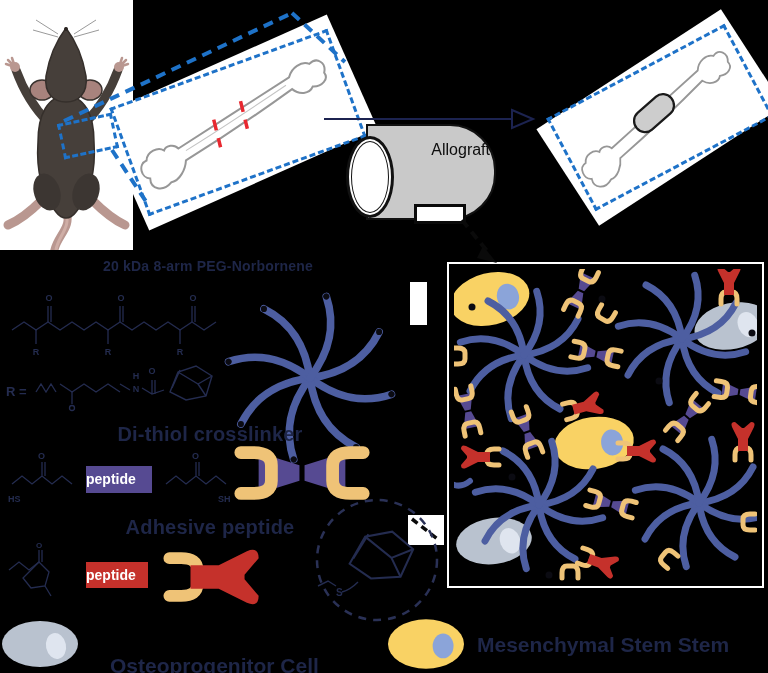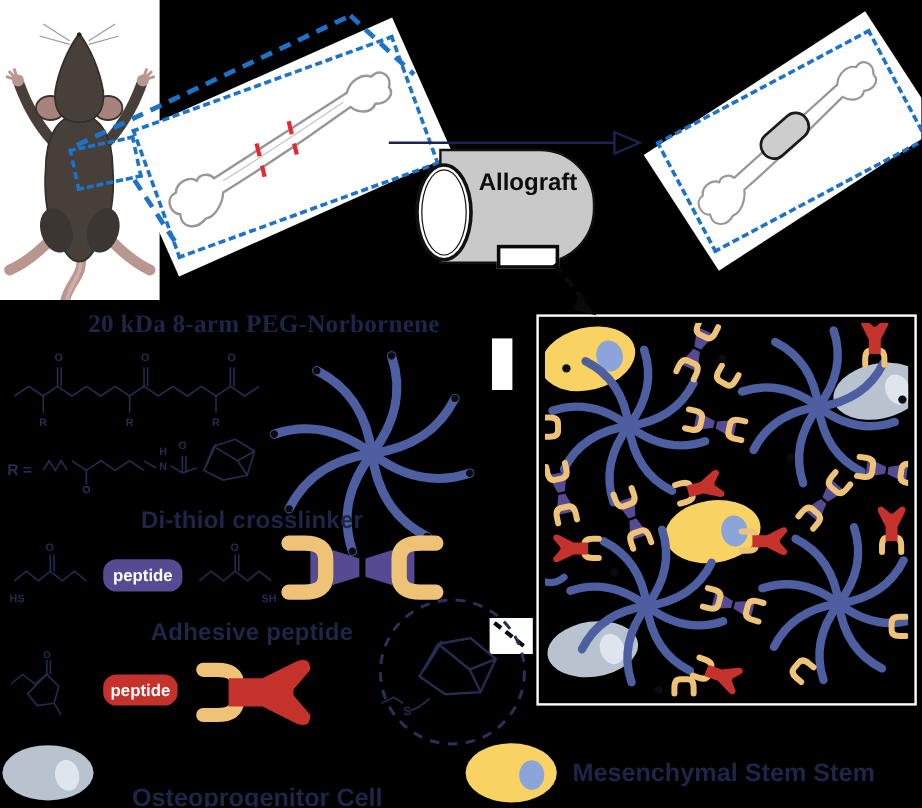--- a/index.html
+++ b/index.html
@@ -13,30 +13,30 @@
   html,body{margin:0;padding:0;background:var(--background);}
   #stage{position:relative;width:768px;height:673px;background:var(--background);
          overflow:hidden;font-family:"Liberation Sans",sans-serif;}
   .abs{position:absolute;}
   .panel{background:var(--panel-white);}
   .bone-group{background:var(--panel-white);}
   .dashed-rect{position:absolute;border:3.5px dashed var(--callout-blue);}
   .heading{position:absolute;font-weight:bold;color:var(--text-navy);text-align:center;
            letter-spacing:0.2px;}
   .legend-label{position:absolute;font-weight:bold;color:var(--text-navy);font-size:21px;}
-  .pep-box{position:absolute;border-radius:11px;color:#ffffff;font-weight:bold;font-size:14px;
-           text-align:center;}
+  .pep-box{position:absolute;border-radius:0;color:#ffffff;font-weight:bold;font-size:14px;
+           }
   .cyl-body{position:absolute;left:366px;top:124px;width:126px;height:92px;
             background:var(--cylinder-gray);border:2.5px solid #111;
             border-radius:0 46px 46px 0 / 0 46px 46px 0;}
   .cyl-cap{position:absolute;left:346px;top:136px;width:42px;height:76px;border-radius:50%;
            background:#fff;border:3px solid #111;}
   .cyl-cap::after{content:"";position:absolute;inset:2px;border:1.5px solid #111;border-radius:50%;}
-  .cyl-label{position:absolute;left:390px;top:140px;width:100px;text-align:center;
-             font-weight:bold;font-size:20px;color:#0d0d0d;line-height:1.2;}
+  .cyl-label{position:absolute;left:390px;top:140px;width:100px;text-align:right;
+             font-weight:normal;font-size:16px;color:#0d0d0d;line-height:1.2;}
   .tep-window{position:absolute;left:414px;top:204px;width:46px;height:14px;background:#fff;
               border:3.5px solid #0a0a0a;}
   .net-box{position:absolute;left:449px;top:264px;width:313px;height:322px;
            border:5px solid #000;outline:2px solid #fff;box-sizing:border-box;overflow:hidden;}
   svg{display:block;}
   .overlay{position:absolute;left:0;top:0;pointer-events:none;}
   .z1{z-index:1}.z2{z-index:2}.z3{z-index:3}.z4{z-index:4}
 </style>
 </head>
 <body>
@@ -300,21 +300,21 @@
     <use href="#adhv" transform="translate(214,577) scale(2.35)"></use>
 
     <g>
       <circle cx="377" cy="560" r="60" fill="none" stroke="#2a3156" stroke-width="2.5" stroke-dasharray="8 7"></circle>
       <use href="#norb" transform="translate(352,526) rotate(8) scale(1.45)"></use>
       <path d="M358,582 q-8,8 -16,10 M318,586 l10,-5 8,5" stroke="var(--chem-ink)" stroke-width="1.4" fill="none"></path>
       <text x="336" y="596" style="fill:var(--chem-ink)" font-size="10" font-weight="bold">S</text>
     </g>
   </svg>
 
-  <div class="heading z4" style="left:30px;top:258px;width:380px;font-size:21px;font-family:Liberation Serif, serif;">20 kDa 8-arm PEG-Norbornene</div>
+  <div class="heading z4" style="left:18px;top:258px;width:380px;font-size:14px;">20 kDa 8-arm PEG-Norbornene</div>
   <div class="heading z4" style="left:100px;top:516px;width:220px;font-size:20px;">Adhesive peptide</div>
   <div class="heading z4" style="left:80px;top:423px;width:260px;font-size:20px;">Di-thiol crosslinker</div>
 
   <div class="pep-box z4" style="left:86px;top:466px;width:66px;height:27px;line-height:27px;background:var(--crosslink-purple);">peptide</div>
   <div class="pep-box z4" style="left:86px;top:562px;width:62px;height:26px;line-height:26px;background:var(--adhesive-red);">peptide</div>
 
   <svg class="abs z2" style="left:0;top:616px;" width="90" height="57" viewBox="0 0 90 57">
     <use href="#cellG" transform="translate(40,28)"></use>
   </svg>
   <div class="legend-label z4" style="left:110px;top:621px;margin-top:33px;">Osteoprogenitor Cell</div>

